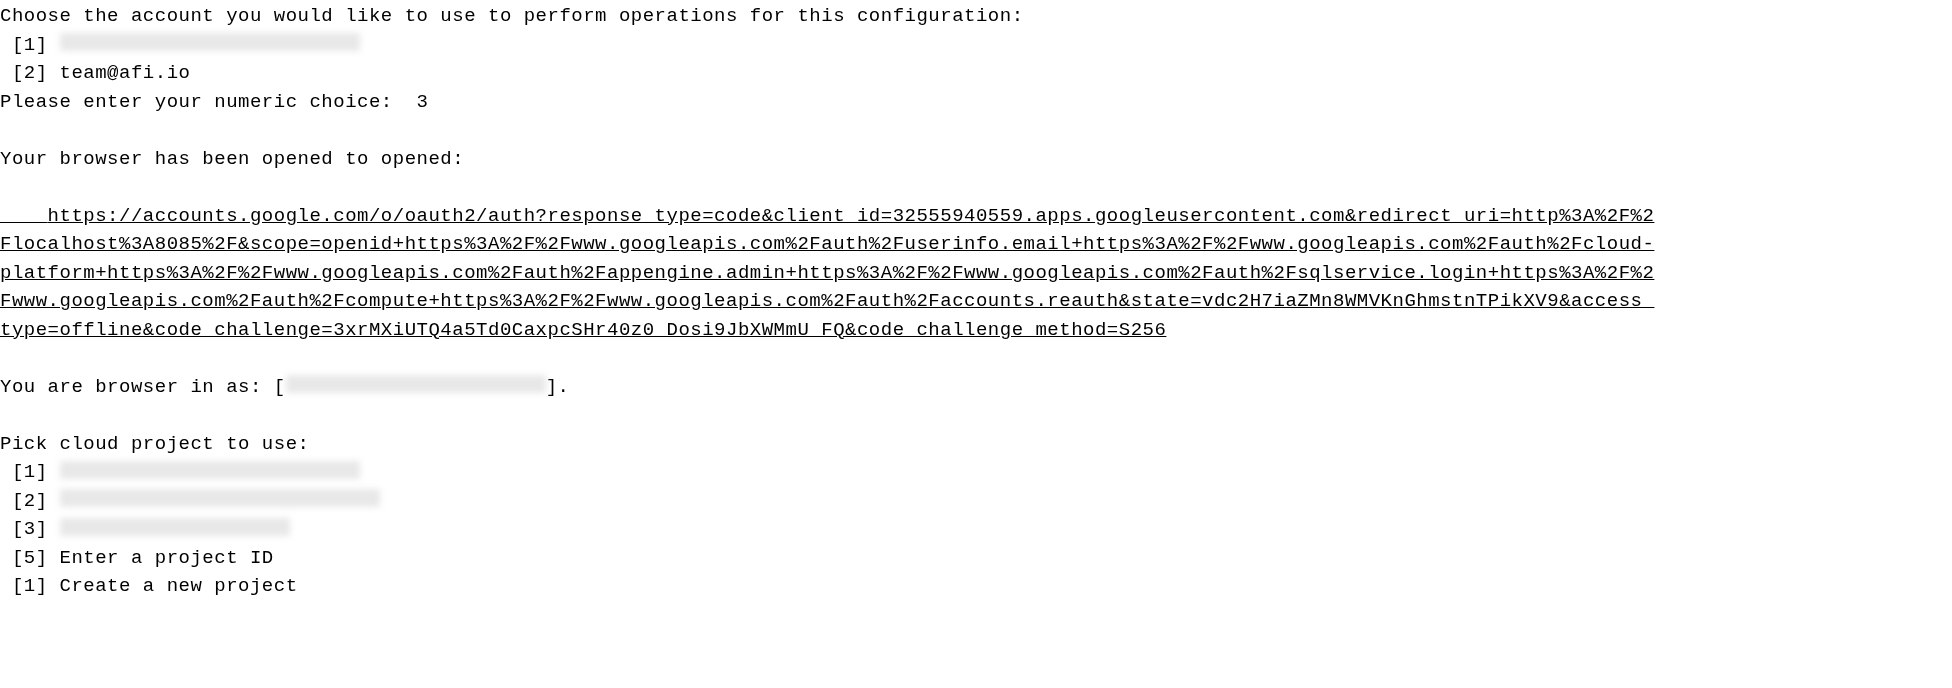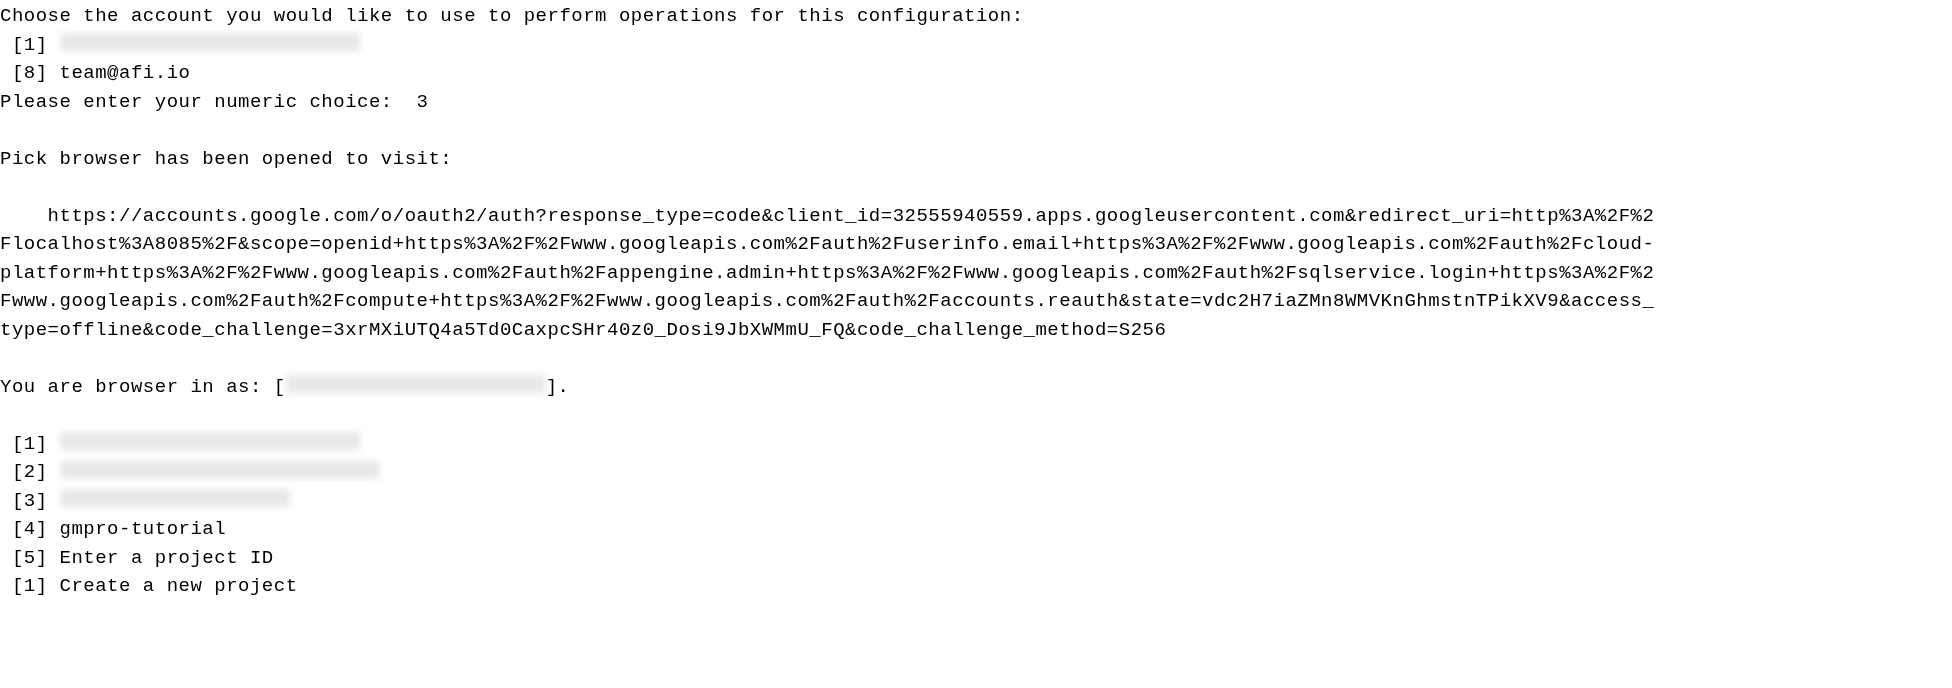--- a/index.html
+++ b/index.html
@@ -24,20 +24,21 @@
       padding: 2px 0 0 0;
     }
     .line {
       display: block;
       white-space: pre;
     }
     .url-block {
       white-space: pre-wrap;
       word-break: break-all;
       width: 1664px;
+      text-decoration: underline;
     }
     .redacted {
       display: inline-block;
       vertical-align: middle;
       background: #e8e8e8;
       filter: blur(3px);
       height: 18px;
       position: relative;
       top: -2px;
     }
@@ -49,28 +50,28 @@
     .prompt-input {
       display: inline;
     }
   </style>
 </head>
 <body>
 
 <div class="terminal">
   <span class="line">Choose the account you would like to use to perform operations for this configuration:</span>
   <span class="line"><span> [1] </span><span class="redacted redacted-1"></span></span>
-  <span class="line"> [8] team@afi.io</span>
+  <span class="line"> [2] team@afi.io</span>
   <span class="line"><span>Please enter your numeric choice:  </span><span class="prompt-input">3</span></span>
   <span class="line"> </span>
-  <span class="line">Pick browser has been opened to visit:</span>
+  <span class="line">Your browser has been opened to opened:</span>
   <span class="line"> </span>
   <div class="url-block">    https://accounts.google.com/o/oauth2/auth?response_type=code&amp;client_id=32555940559.apps.googleusercontent.com&amp;redirect_uri=http%3A%2F%2Flocalhost%3A8085%2F&amp;scope=openid+https%3A%2F%2Fwww.googleapis.com%2Fauth%2Fuserinfo.email+https%3A%2F%2Fwww.googleapis.com%2Fauth%2Fcloud-platform+https%3A%2F%2Fwww.googleapis.com%2Fauth%2Fappengine.admin+https%3A%2F%2Fwww.googleapis.com%2Fauth%2Fsqlservice.login+https%3A%2F%2Fwww.googleapis.com%2Fauth%2Fcompute+https%3A%2F%2Fwww.googleapis.com%2Fauth%2Faccounts.reauth&amp;state=vdc2H7iaZMn8WMVKnGhmstnTPikXV9&amp;access_type=offline&amp;code_challenge=3xrMXiUTQ4a5Td0CaxpcSHr40z0_Dosi9JbXWMmU_FQ&amp;code_challenge_method=S256</div>
   <span class="line"> </span>
   <span class="line"><span>You are browser in as: [</span><span class="redacted redacted-2"></span><span>].</span></span>
   <span class="line"> </span>
+  <span class="line">Pick cloud project to use:</span>
   <span class="line"><span> [1] </span><span class="redacted redacted-3"></span></span>
   <span class="line"><span> [2] </span><span class="redacted redacted-4"></span></span>
   <span class="line"><span> [3] </span><span class="redacted redacted-5"></span></span>
-  <span class="line"> [4] gmpro-tutorial</span>
   <span class="line"> [5] Enter a project ID</span>
   <span class="line"> [1] Create a new project</span>
 </div>
 
 </body></html>

